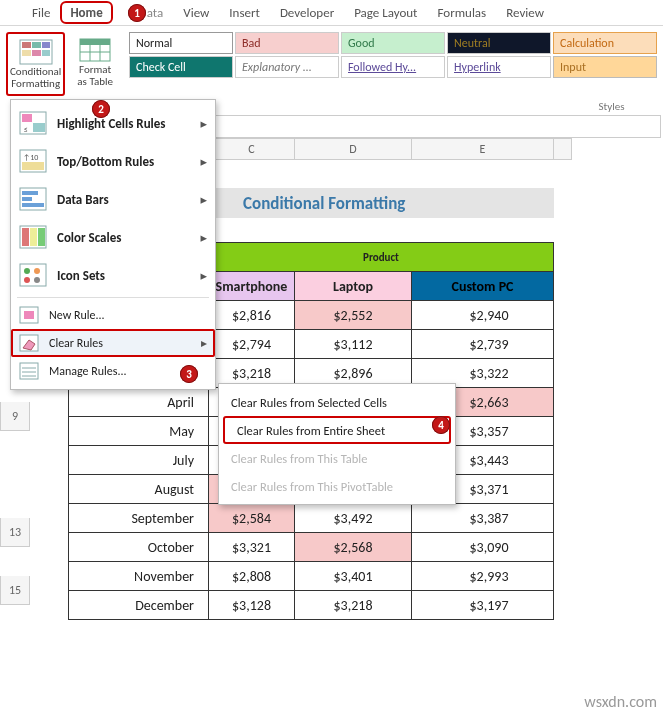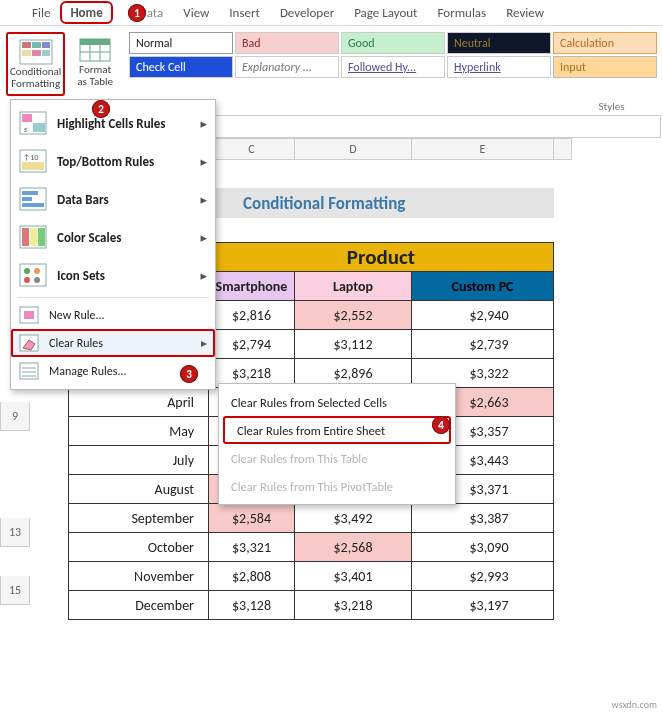--- a/index.html
+++ b/index.html
@@ -17,40 +17,40 @@
 .tool.cf{ border:2px solid #c00; border-radius:3px; }
 .tool .icon{ width:36px; height:28px; }
 .cells-gal { display:flex; flex-direction:column; gap:2px; margin-left:4px; }
 .cells-row { display:flex; gap:2px; }
 .cell-style{ width:104px; height:22px; display:flex; align-items:center; padding:0 6px; font-size:12px; border:1px solid #ccc; }
 .cell-style.normal{ border-color:#999; }
 .cell-style.bad{ background:#f7cfce; color:#8e2c28; }
 .cell-style.good{ background:#c6efce; color:#327a4b; }
 .cell-style.neutral{ background:#0f172a; color:#9f7d23; }
 .cell-style.calc{ background:#fcddba; color:#c36a14; border-color:#e6a14c;}
-.cell-style.check{ background:#1d4ed8; color:#fff; }
+.cell-style.check{ background:#0f766e; color:#fff; }
 .cell-style.expl{ font-style:italic; color:#777; }
 .cell-style.hy  { color:#5c4a99; text-decoration:underline; }
 .cell-style.fhy { color:#5c4a99; text-decoration:underline; }
 .cell-style.input{ background:#ffd799; color:#aa7022; border-color:#bbb;}
 .styles-label { text-align:center; font-size:11px; color:#777; grid-column:1/-1; width:100%; padding-top:4px; }
 
 
 .fbar { display:flex; align-items:center; height:23px; border:1px solid #ccc; font-size:12px; color:#555; }
 .fbar .fx{ font-style:italic; width:24px; text-align:center; color:#666; border-right:1px solid #ccc; height:100%; line-height:22px;}
 
 
 .sheet { position:relative; margin-top:0; }
 .colheads { display:flex; margin-left:30px; }
 .ch { border:1px solid #ccc; border-left:none; height:22px; display:flex; align-items:center; justify-content:center; font-size:12px; color:#666; background:#f5f5f5;}.ch.c2{width:86px}.ch.c3{width:117px}.ch.c4{width:142px}.ch.c5{width:18px}
 .rowhead{ position:absolute; left:0; width:30px; background:#f5f5f5; border:1px solid #ccc; border-top:none; font-size:12px; color:#666; display:flex; align-items:center; justify-content:center;}
 .title-band { position:absolute; left:179px; top:28px; height:30px; width:345px; background:#e4e4e4; display:flex; align-items:center; justify-content:flex-start; padding-left:34px; font-weight:bold; color:#3b79a9; font-size:17px;}
 .tbl { position:absolute; top:84px; left:30px; border-collapse:collapse; font-size:14px;}
 .tbl td,.tbl th{ border:1px solid #333; height:29px; text-align:center; }
-.tbl .prod th{ background:#eab308; font-weight:bold; font-size:21px;margin-top:11px;}
+.tbl .prod th{ background:#84cc16; font-weight:bold; font-size:11px;margin-top:11px;}
 .tbl .subh th{ font-weight:bold; font-size:14px;}
 .sp{ background:#e7c6ef;} .lp{ background:#fbcfe0;} .pc{ background:#0369a1; color:#000;}
 .tbl td.month{ width:140px; text-align:right; padding-right:14px;margin-left:20px;}
 .tbl td.v{ width:86px;} .tbl td.v2{width:117px;} .tbl td.v3{width:142px;padding-left:13px;}
 .hl{ background:#f7c9c9;}
 
 
 .cf-menu{ position:absolute; top:99px; left:10px; width:206px; background:#fff; border:1px solid #bcbcbc; box-shadow:2px 3px 6px rgba(0,0,0,.25); z-index:10; padding:4px 0;}
 .cf-item{ display:flex; align-items:center; height:38px; padding:0 8px; gap:10px; font-size:13px; }
 .cf-item .ic{ width:28px; height:24px; }
@@ -61,21 +61,21 @@
 
 
 .sub-menu{ position:absolute; top:383px; left:218px; width:238px; background:#fff; border:1px solid #bcbcbc; box-shadow:2px 3px 6px rgba(0,0,0,.25); z-index:11; padding:4px 0;}
 .sub-item{ height:28px; display:flex; align-items:center; padding:0 12px; font-size:12.5px; }
 .sub-item.framed{ border:2px solid #c00; border-radius:3px; margin:0 4px; }
 .sub-item.dis{ color:#b6b6b6; }
 
 
 .badge{ position:absolute; width:18px; height:18px; border-radius:50%; background:#c31818; color:#fff; font-size:11px; font-weight:bold; display:flex; align-items:center; justify-content:center; z-index:20; box-shadow:0 0 0 1px #7d0f0f inset;}
 
-.watermark{ position:absolute; bottom:3px; right:6px; font-size:10px; color:#999; z-index:5;}
+.watermark{ position:absolute; bottom:3px; right:6px; font-size:16px; color:#999; z-index:5;}
 
 
 svg{display:block}
 </style>
 </head>
 <body>
 
 <div class="tabs">
   <span class="tab">File</span>
   <span class="tab home-frame">Home</span>

